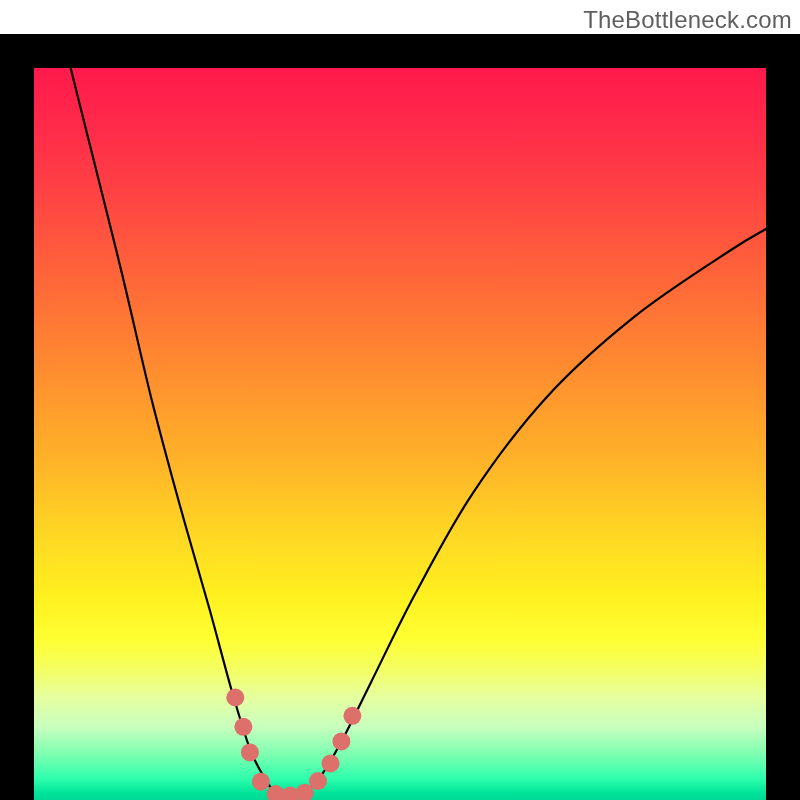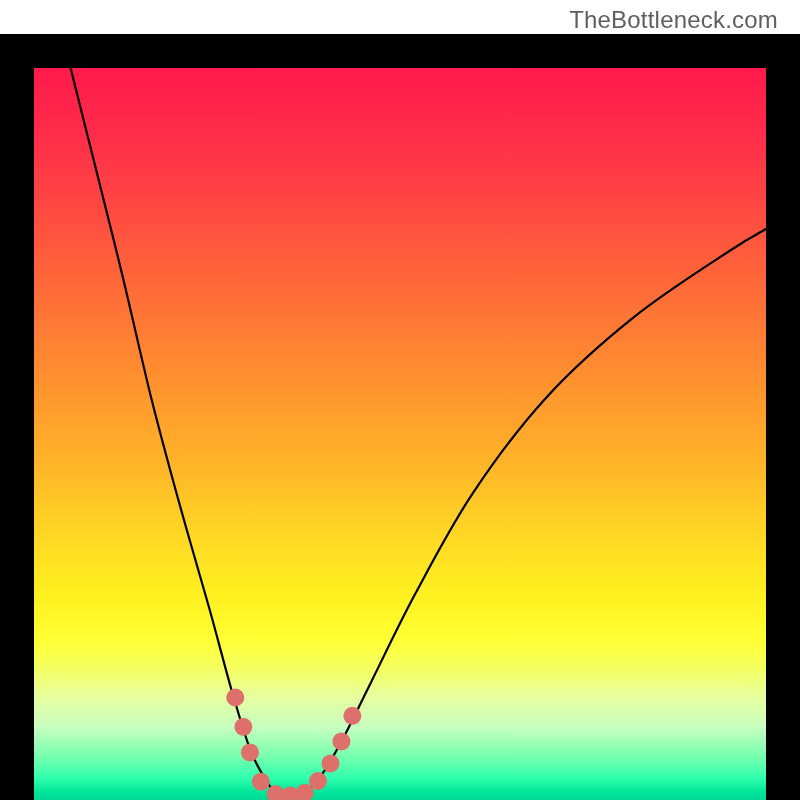--- a/index.html
+++ b/index.html
@@ -12,21 +12,21 @@
     font-family: Arial, Helvetica, sans-serif;
   }
   .page {
     position: relative;
     width: 800px;
     height: 800px;
   }
   .watermark {
     position: absolute;
     top: 6px;
-    right: 22px;
+    right: 8px;
     font-size: 24px;
     color: #5f5f5f;
     font-weight: 500;
     z-index: 30;
     letter-spacing: 0.2px;
   }
   .frame {
     position: absolute;
     left: 0;
     top: 34px;

